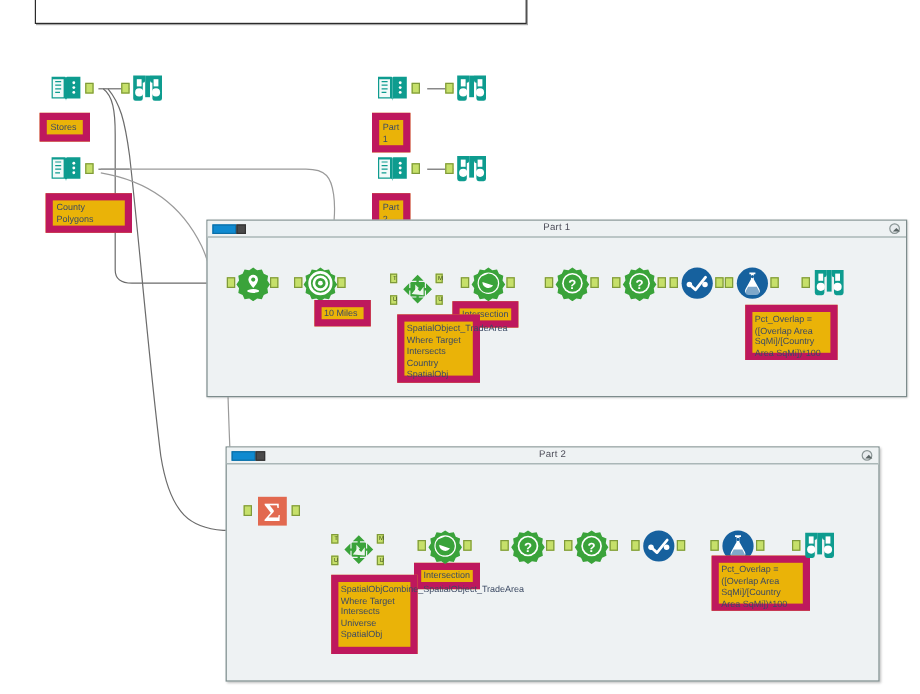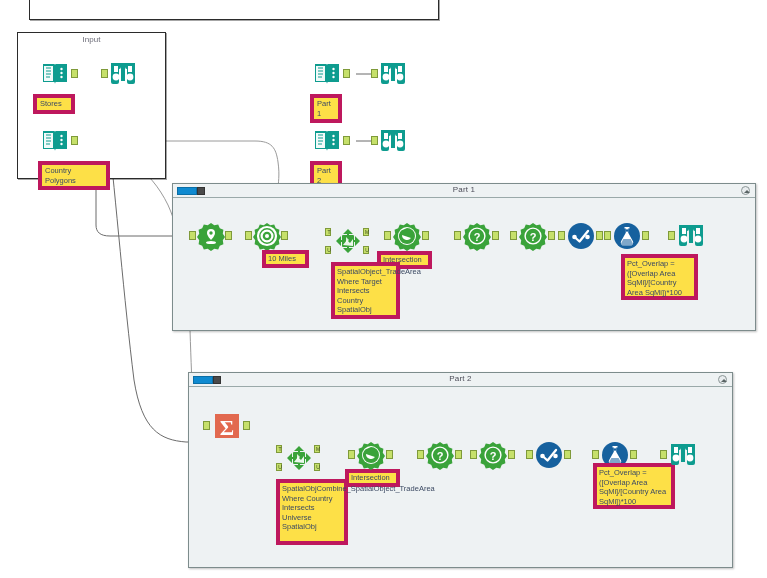--- a/index.html
+++ b/index.html
@@ -68,21 +68,21 @@
   }
   .anchor.small{width:6px;height:8px;}
   .anchor .lbl{
     position:absolute;left:0;top:-1px;width:6px;text-align:center;
     font-size:5px;color:#3d4a20;line-height:8px;font-family:"Liberation Sans",sans-serif;
   }
 
   
   .anno{
     position:absolute;box-sizing:border-box;
-    background:#fde047;border:4px solid #be185d;
+    background:#eab308;border:6px solid #be185d;
     font-size:7.5px;color:#3c4a63;line-height:9.6px;
     padding:1px 2px;white-space:pre-line;
   }
   .anno.nameplate{padding:1px 3px;font-size:7.5px;color:#3c4a63;}
   .anno.tag{padding:0 2px;}
 
   
   #wires{position:absolute;left:0;top:0;width:767px;height:578px;pointer-events:none;}
   #wires path,#wires line{fill:none;stroke:#5a5a5a;stroke-width:1;}
   #wires .thin{stroke:#6b6b6b;stroke-width:1;}
@@ -125,23 +125,20 @@
     <line class="thin" x1="458" y1="455" x2="478" y2="455"></line>
     <line class="thin" x1="511" y1="455" x2="534" y2="455"></line>
     <line class="thin" x1="566" y1="455" x2="600" y2="455"></line>
     <line class="thin" x1="633" y1="455" x2="668" y2="455"></line>
   </svg>
 
   <div class="box comment-box" style="left:29px;top:-14px;width:410px;height:34px;">
     
   </div>
 
-  <div class="box comment-box" style="left:17px;top:32px;width:149px;height:147px;">
-    <div class="comment-title" style="top:2px;">Input</div>
-  </div>
 
   <div class="node" style="left:40px;top:59px;">
     <span class="glyph">
       <svg viewBox="0 0 30 30">
           <g>
         <path d="M3 5 h11 q1 0 1 1 v19 q0 -2 -1 -2 H3 z" fill="#0e9c8f"></path>
         <path d="M27 5 H16 q-1 0 -1 1 v19 q0 -2 1 -2 h11 z" fill="#0e9c8f"></path>
         <path d="M4 7 h9 v15 h-9 z" fill="#ffffff" opacity=".95"></path>
         <path d="M17 7 h9 v15 h-9 z" fill="#0e9c8f"></path>
         <circle cx="21.5" cy="10" r="1.2" fill="#fff"></circle>
@@ -182,21 +179,21 @@
         <path d="M17 7 h9 v15 h-9 z" fill="#0e9c8f"></path>
         <circle cx="21.5" cy="10" r="1.2" fill="#fff"></circle>
             <circle cx="21.5" cy="14" r="1.2" fill="#fff"></circle>
             <circle cx="21.5" cy="18" r="1.2" fill="#fff"></circle>
         <path d="M6 9 h5 M6 12 h5 M6 15 h5 M6 18 h4" stroke="#0e9c8f" stroke-width="1" fill="none"></path>
       </g>
         </svg>
     </span>
     <span class="anchor" style="left:31px;top:10px;"></span>
   </div>
-  <div class="anno nameplate" style="left:38px;top:161px;width:72px;">Country Polygons</div>
+  <div class="anno nameplate" style="left:38px;top:161px;width:72px;">County Polygons</div>
 
   <div class="node" style="left:312px;top:59px;">
     <span class="glyph">
       <svg viewBox="0 0 30 30">
           <g>
         <path d="M3 5 h11 q1 0 1 1 v19 q0 -2 -1 -2 H3 z" fill="#0e9c8f"></path>
         <path d="M27 5 H16 q-1 0 -1 1 v19 q0 -2 1 -2 h11 z" fill="#0e9c8f"></path>
         <path d="M4 7 h9 v15 h-9 z" fill="#ffffff" opacity=".95"></path>
         <path d="M17 7 h9 v15 h-9 z" fill="#0e9c8f"></path>
         <circle cx="21.5" cy="10" r="1.2" fill="#fff"></circle>
@@ -463,21 +460,21 @@
         </svg>
     </span>
     <span class="anchor small" style="left:30px;top:2px;">
       <span class="lbl">M</span>
     </span>
     <span class="anchor small" style="left:30px;top:20px;">
       <span class="lbl">U</span>
     </span>
   </div>
   <div class="anno tag" style="left:345px;top:469px;width:55px;">Intersection</div>
-  <div class="anno" style="left:276px;top:479px;width:72px;height:66px;">SpatialObjCombine_SpatialObject_TradeArea Where Country Intersects Universe SpatialObj</div>
+  <div class="anno" style="left:276px;top:479px;width:72px;height:66px;">SpatialObjCombine_SpatialObject_TradeArea Where Target Intersects Universe SpatialObj</div>
 
   <div class="node" style="left:356px;top:440px;">
     <span class="anchor" style="left:-8px;top:10px;"></span>
     <span class="glyph">
       <svg viewBox="0 0 30 30">
           <g>
         <path d="M15 2 l3.3 2.2 3.9 -.6 1.6 3.6 3.6 1.6 -.6 3.9 2.2 3.3 -2.2 3.3 .6 3.9 -3.6 1.6 -1.6 3.6 -3.9 -.6 -3.3 2.2 -3.3 -2.2 -3.9 .6 -1.6 -3.6 -3.6 -1.6 .6 -3.9 -2.2 -3.3 2.2 -3.3 -.6 -3.9 3.6 -1.6 1.6 -3.6 3.9 .6 z" fill="#3aa33a"></path>
         <path d="M15 6 a9 9 0 1 1 -9 9 a9 9 0 0 1 9 -9 z" fill="#fff"></path>
         <path d="M15 7 a8 8 0 0 1 0 16 a8 8 0 0 1 -5.7 -13.6 z" fill="#3aa33a"></path>
         <path d="M10 14 a5 5 0 0 0 9 3 l-9 -3 z" fill="#fff"></path>

